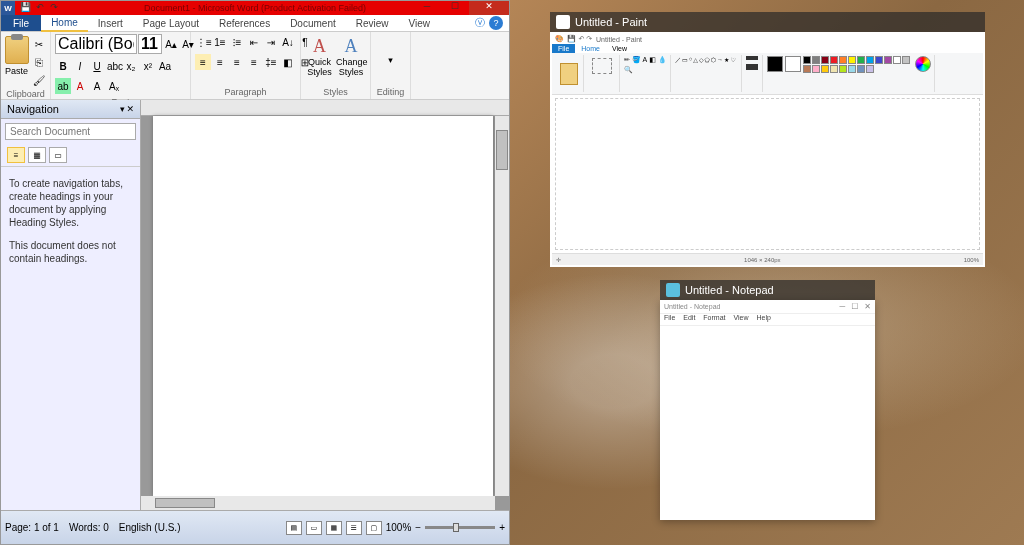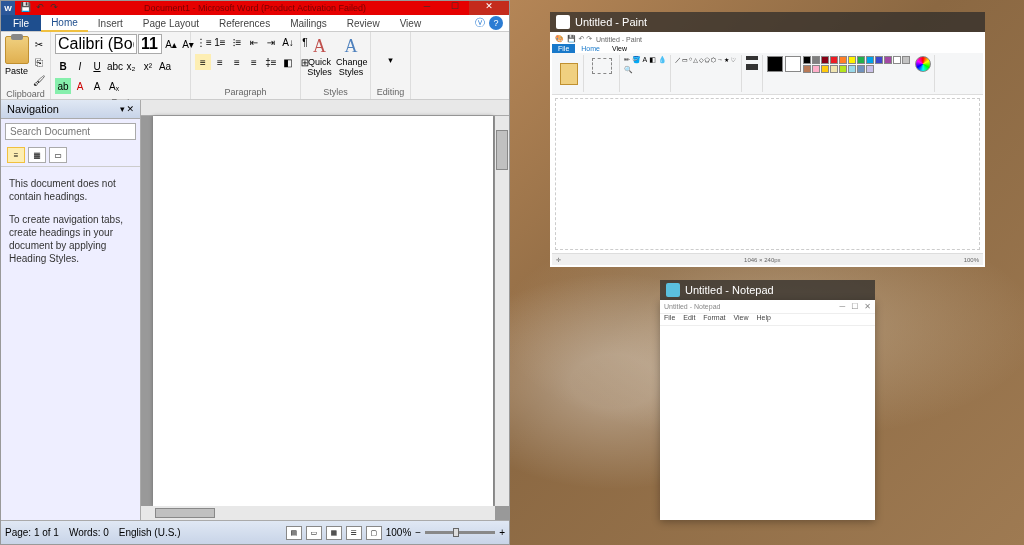--- a/index.html
+++ b/index.html
@@ -56,21 +56,21 @@
 .nav-msg p { margin-bottom: 10px; }
 
 .doc-area { flex: 1; background: #999; position: relative; overflow: hidden; }
 .ruler { height: 16px; background: #e8e8e8; border-bottom: 1px solid #aaa; }
 .page { position: absolute; top: 16px; left: 12px; right: 16px; bottom: 14px; background: #fff; box-shadow: 0 0 4px rgba(0,0,0,0.3); }
 .vscroll { position: absolute; right: 0; top: 16px; bottom: 14px; width: 14px; background: #e8e8e8; }
 .vscroll-thumb { position: absolute; top: 14px; left: 1px; right: 1px; height: 40px; background: #c0c0c0; border: 1px solid #888; }
 .hscroll { position: absolute; left: 0; right: 14px; bottom: 0; height: 14px; background: #e8e8e8; display: flex; align-items: center; }
 .hscroll-thumb { margin-left: 14px; width: 60px; height: 10px; background: #c0c0c0; border: 1px solid #888; }
 
-.statusbar { height: 24px; background: linear-gradient(#e0e8f4, #c8d4e8); border-top: 1px solid #aaa; display: flex; align-items: center; font-size: 10px; padding: 0 4px; gap: 10px; }
+.statusbar { height: 34px; background: linear-gradient(#e0e8f4, #c8d4e8); border-top: 1px solid #aaa; display: flex; align-items: center; font-size: 10px; padding: 0 4px; gap: 10px; }
 .status-right { margin-left: auto; display: flex; align-items: center; gap: 4px; }
 .view-btn { width: 16px; height: 14px; border: 1px solid #888; background: #fff; font-size: 7px; }
 .zoom-slider { width: 70px; height: 3px; background: #888; position: relative; }
 .zoom-thumb { position: absolute; left: 40%; top: -3px; width: 6px; height: 9px; background: #ddd; border: 1px solid #666; }
 
 
 .paint-container { position: absolute; left: 550px; top: 12px; width: 435px; }
 .thumb-title { background: rgba(40,40,40,0.7); color: #fff; font-size: 11px; padding: 3px 6px; display: flex; align-items: center; gap: 5px; }
 .thumb-icon { width: 14px; height: 14px; background: #fff; border-radius: 2px; }
 .paint-thumb { border: 2px solid #fff; background: #fff; height: 235px; font-size: 7px; display: flex; flex-direction: column; }
@@ -111,21 +111,21 @@
       <span class="winbtn close">✕</span>
     </div>
   </div>
 
   <div class="word-tabs">
     <div class="file-tab">File</div>
     <div class="ribbon-tab active">Home</div>
     <div class="ribbon-tab">Insert</div>
     <div class="ribbon-tab">Page Layout</div>
     <div class="ribbon-tab">References</div>
-    <div class="ribbon-tab">Mailings</div>
+    <div class="ribbon-tab">Document</div>
     <div class="ribbon-tab">Review</div>
     <div class="ribbon-tab">View</div>
     <div class="tab-help">
       <span style="color:#2b7cd3;font-size:10px">ⓥ</span>
       <span class="help-icon">?</span>
     </div>
   </div>
 
   <div class="ribbon">
     <div class="ribbon-group" style="width:50px">
@@ -227,22 +227,22 @@
       </div>
       <div class="nav-search">
         <input placeholder="Search Document" style="">
       </div>
       <div class="nav-tabs">
         <button class="nav-tab-btn active">≡</button>
         <button class="nav-tab-btn">▦</button>
         <button class="nav-tab-btn">▭</button>
       </div>
       <div class="nav-msg">
+        <p>To create navigation tabs, create headings in your document by applying Heading Styles.</p>
         <p>This document does not contain headings.</p>
-        <p>To create navigation tabs, create headings in your document by applying Heading Styles.</p>
       </div>
     </div>
 
     <div class="doc-area">
       <div class="ruler"></div>
       <div class="page"></div>
       <div class="vscroll">
         <div class="vscroll-thumb"></div>
       </div>
       <div class="hscroll">

